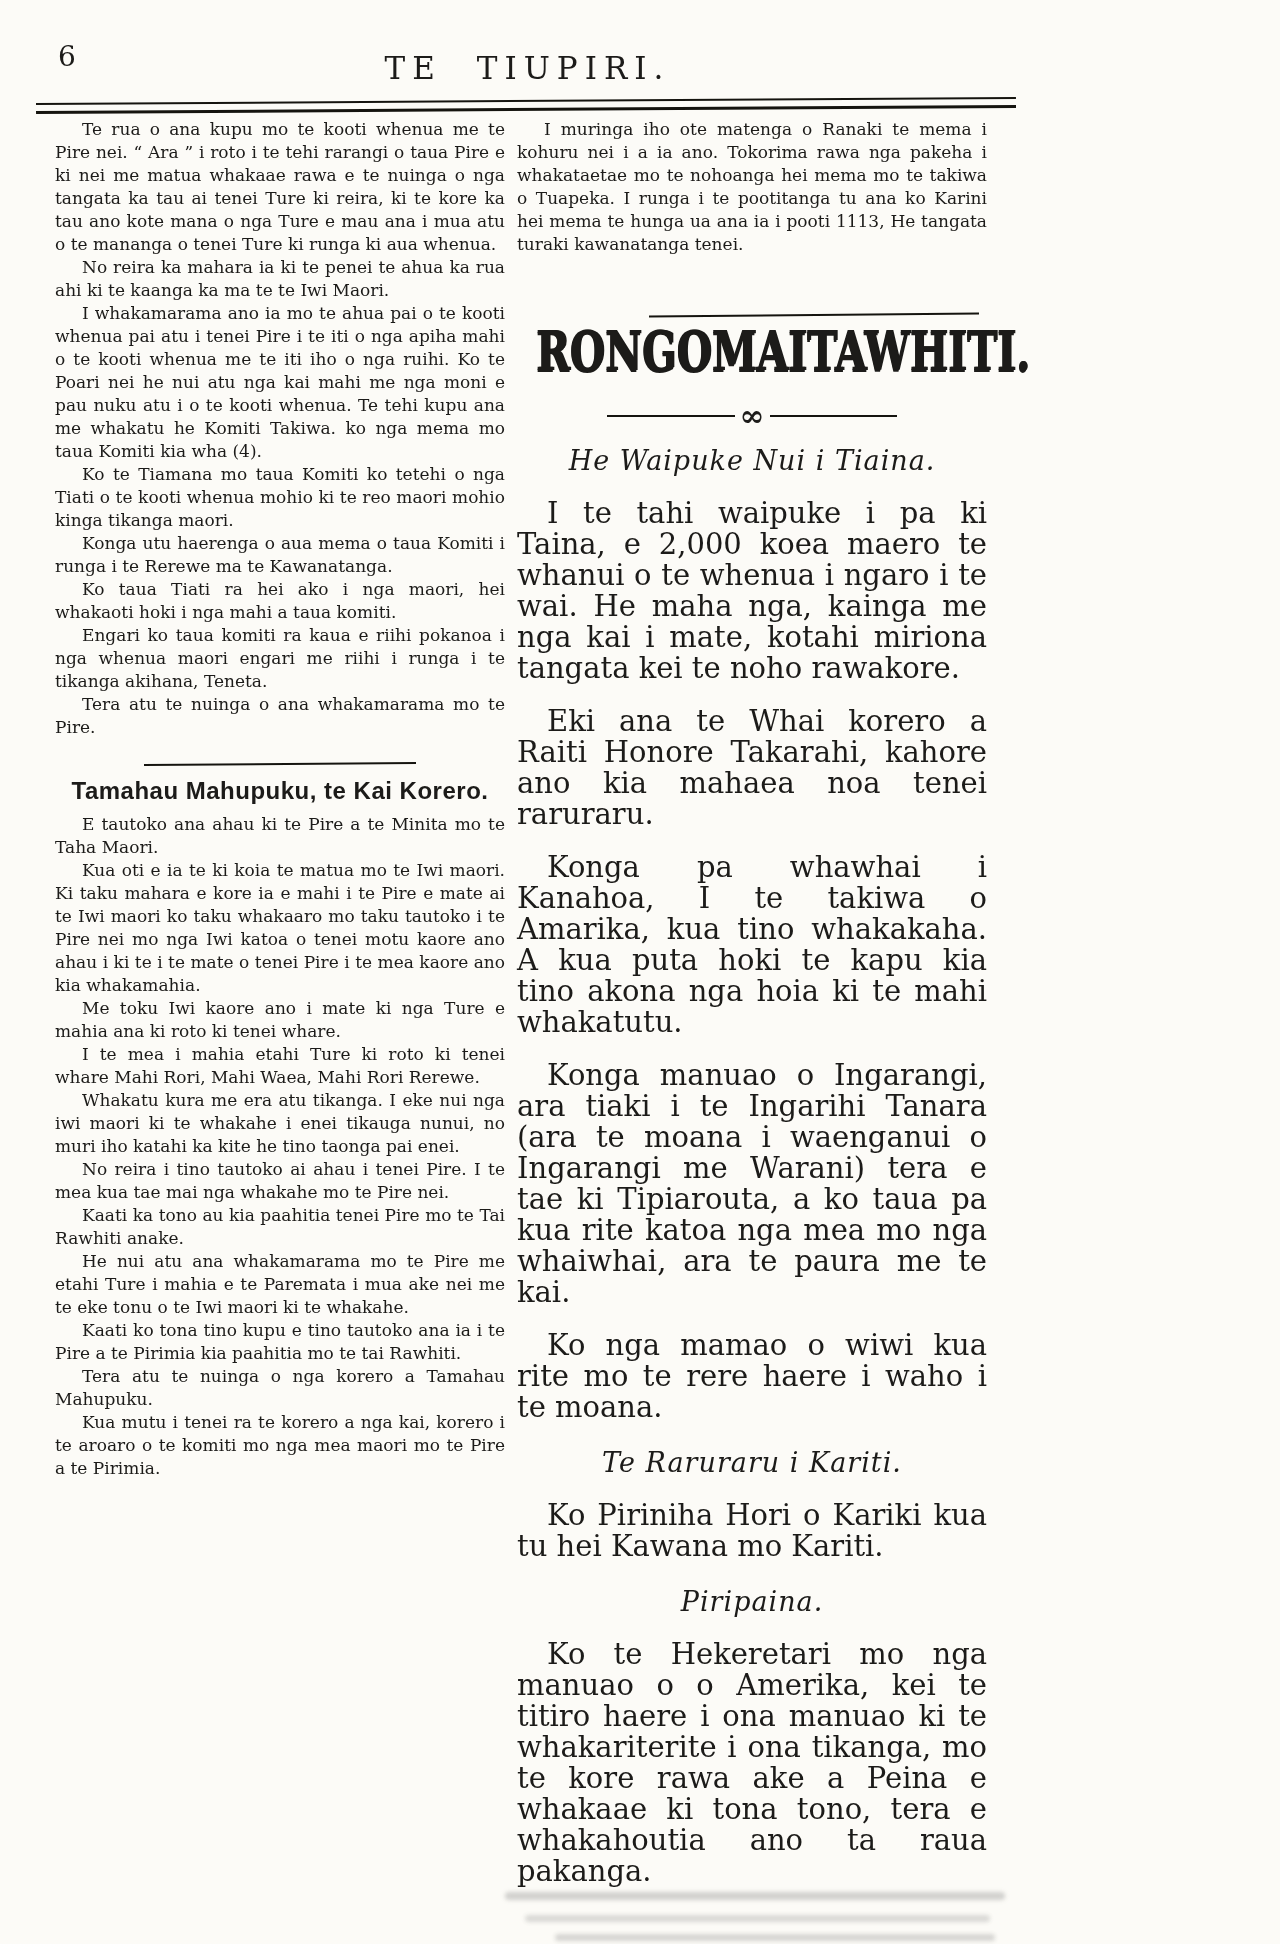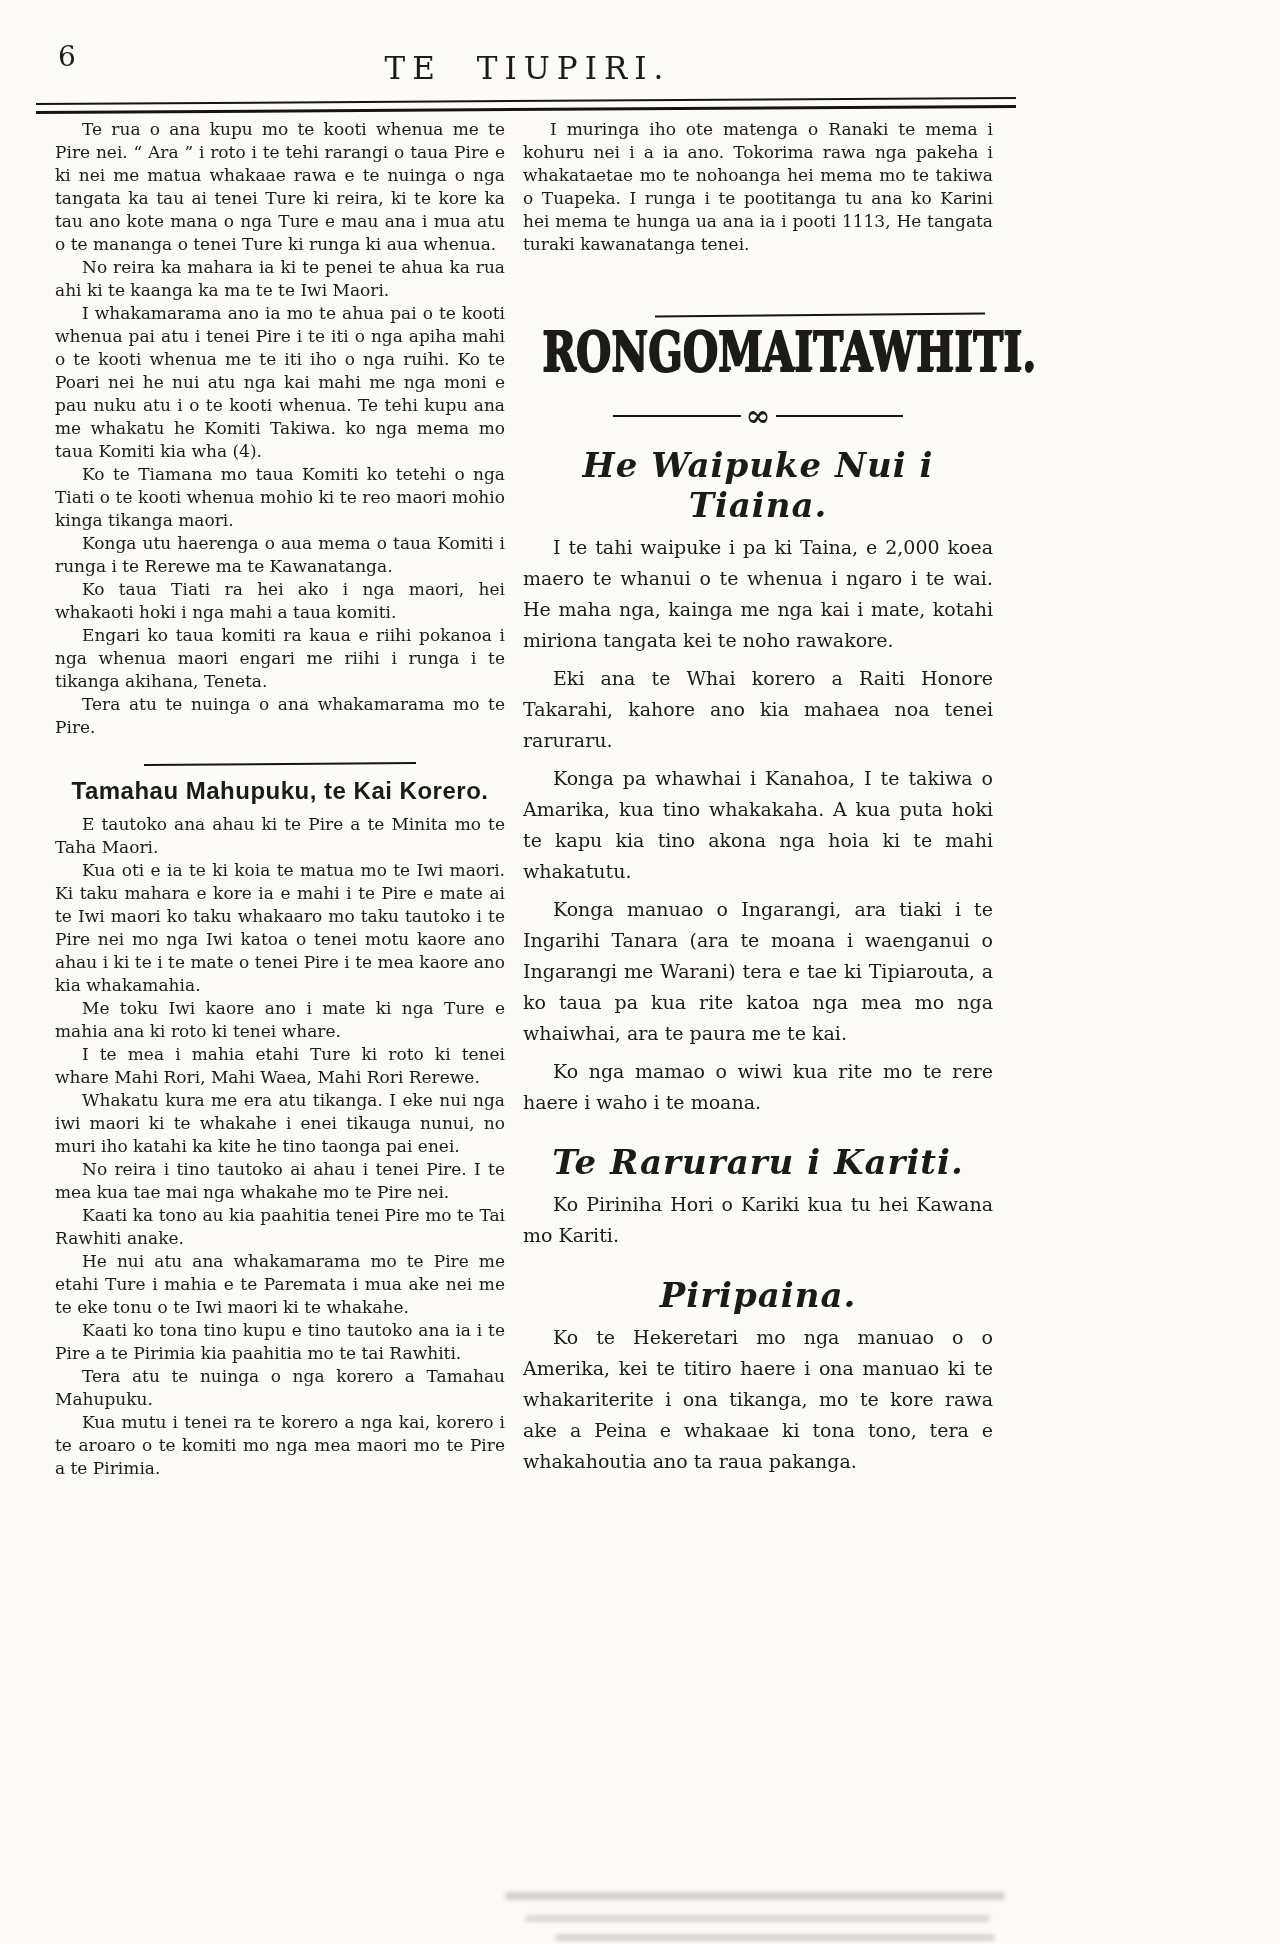--- a/index.html
+++ b/index.html
@@ -17,21 +17,21 @@
     font-family:"DejaVu Serif", serif;
   }
   .double-rule{
     position:absolute;top:100px;left:36px;width:980px;height:6px;
     border-top:2px solid #15140f;border-bottom:3px solid #15140f;
     transform:rotate(-0.35deg);
   }
   
   .columns{
     position:absolute;top:118px;left:55px;width:945px;
-    display:flex;gap:18px;align-items:flex-start;
+    display:flex;gap:12px;align-items:flex-start;
   }
   .col{min-width:0;}
   .col-left{width:450px;}
   .col-right{width:470px;}
   .small-text p{
     margin:0;font-size:17px;line-height:23px;text-align:justify;
     text-indent:27px;
   }
   .section-rule{
     width:272px;border-top:2px solid #15140f;margin:24px auto 12px;
@@ -52,25 +52,25 @@
     font-family:"DejaVu Serif", serif;font-weight:bold;font-size:44px;
     letter-spacing:0px;transform:scale(0.92,1.22);transform-origin:center;
     text-shadow:1.5px 0 0 #1c1b19, 0 1px 0 #1c1b19;
   }
   .ornament{
     margin:34px auto 0;width:290px;display:flex;align-items:center;gap:5px;
   }
   .orn-line{flex:1;border-top:2px solid #15140f;}
   .orn-glyph{font-size:30px;line-height:10px;font-weight:bold;}
   .subhead{
-    margin:24px 0 2px;text-align:center;font-style:italic;font-weight:bold;
-    font-size:34px;letter-spacing:1px;
+    margin:24px 0 2px;text-align:center;font-style:italic;font-weight:normal;
+    font-size:27px;letter-spacing:1px;
   }
   .big-text p{
-    margin:7px 0 0;font-size:19px;line-height:31px;text-align:justify;
+    margin:22px 0 0;font-size:29px;line-height:31px;text-align:justify;
     text-indent:30px;
   }
   
   .smudge{position:absolute;background:rgba(110,110,108,0.30);
     filter:blur(2.2px);border-radius:4px;}
   .smudge.s1{left:505px;top:1892px;width:500px;height:8px;}
   .smudge.s2{left:525px;top:1915px;width:465px;height:7px;opacity:.8;}
   .smudge.s3{left:555px;top:1934px;width:440px;height:7px;opacity:.9;}
 </style>
 </head>

